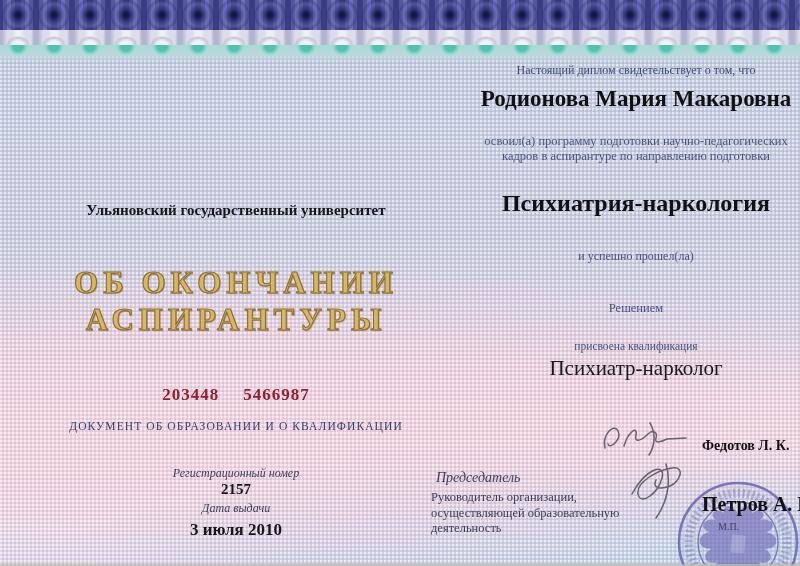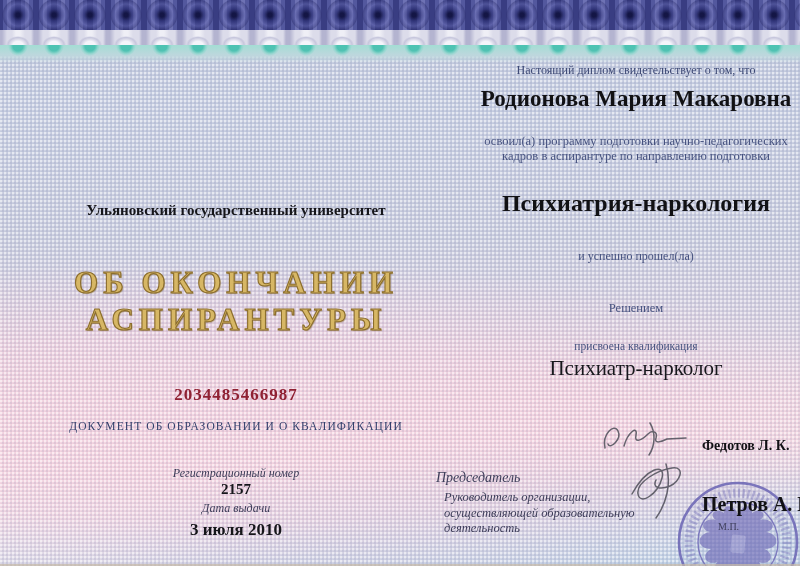--- a/index.html
+++ b/index.html
@@ -57,41 +57,41 @@
   
   .country { top:95px; font-size:10.5px; letter-spacing:1px; color:#33406c; }
   .university { top:154px; font-size:15px; font-weight:bold; color:#15151a;margin-top:48px; }
   .title-block { top:264px; }
   .title-line {
     font-size:31px; line-height:37px; letter-spacing:5px; font-weight:bold;
     color:#d7b765; -webkit-text-stroke:1.1px #8c6e2c;
     text-shadow:1px 1px 1px rgba(110,82,28,0.45);
   }
   .serials { top:385px; font-size:17px; font-weight:bold; color:#8f2133; letter-spacing:1px; }
-  .serials span { margin:0 0; }
+  .serials span { margin:0 12px; }
   .doc-type { top:420px; font-size:11.5px; letter-spacing:1.1px; color:#33406c; }
   .reg-label  { top:466px; font-size:12px; font-style:italic; color:#3c3c58; }
   .reg-value  { top:481px; font-size:15px; font-weight:bold; color:#15151a; }
   .date-label { top:501px; font-size:12px; font-style:italic; color:#3c3c58; }
   .date-value { top:520px; font-size:17px; font-weight:bold; color:#15151a; }
 
   
   .intro    { top:63px;  font-size:12px; color:#3d4975; }
   .holder   { top:86px;  font-size:23px; font-weight:bold; color:#111114; }
   .program  { top:134px; font-size:12.5px; line-height:15px; color:#46527f; }
   .specialty{ top:190px; font-size:24px; font-weight:bold; color:#111114; }
   .passed   { top:249px; font-size:12px; color:#46527f; }
   .decision { top:301px; font-size:12.5px; color:#46527f; }
   .qual-label { top:340px; font-size:11.5px; color:#46527f; }
   .qual-value { top:356px; font-size:21px; color:#17171c; }
 
   .page-right .free { width:auto; text-align:left; }
   .chairman-label { left:36px;  top:458px; font-size:14px; font-style:italic; color:#3c3c58;margin-top:12px; }
   .chairman-name  { left:302px; top:438px; font-size:14px; font-weight:bold; color:#111114; z-index:4; }
-  .head-label { left:44px; top:490px; font-size:12.5px; line-height:15.5px; font-style:italic; color:#3c3c58; }
+  .head-label { left:31px; top:490px; font-size:12.5px; line-height:15.5px; color:#3c3c58; }
   .head-name  { left:302px; top:493px; font-size:20px; font-weight:bold; color:#111114; z-index:4; }
   .mp-label   { left:318px; top:521px; font-size:10px; color:#3f3f5c; z-index:4; }
 
   .sig { position:absolute; z-index:4; }
   .sig-chairman { left:198px; top:418px; }
   .sig-head     { left:222px; top:458px; }
   .sig path { fill:none; stroke:#4e4e58; stroke-width:1.5; stroke-linecap:round; opacity:0.85; }
 
   .stamp { position:absolute; left:676px; top:480px; width:124px; height:124px; z-index:3; }
 </style>

